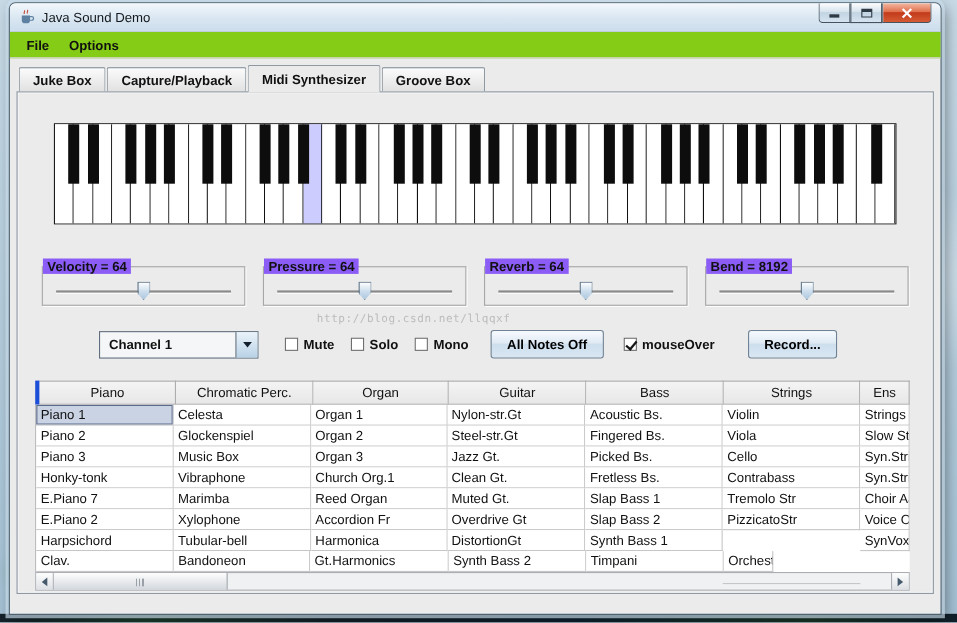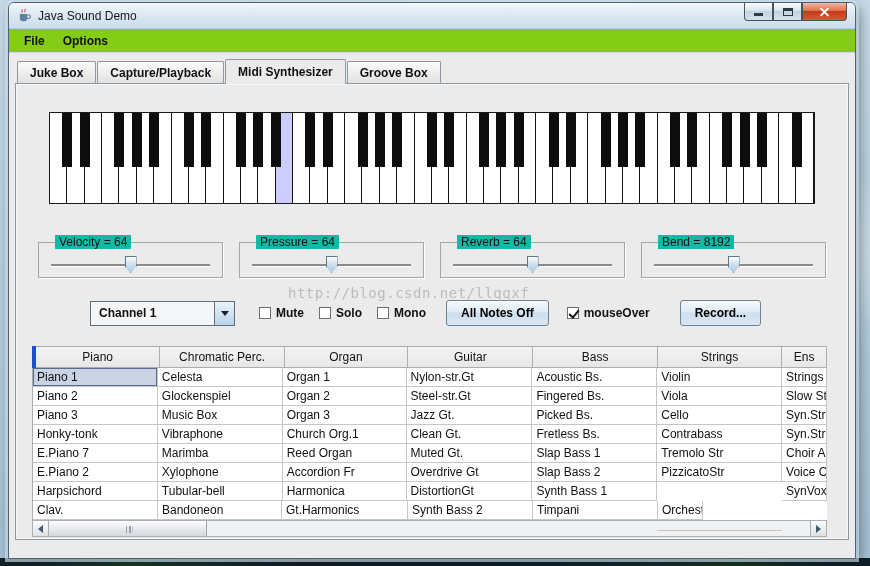--- a/index.html
+++ b/index.html
@@ -55,22 +55,22 @@
   
   .keyboard { position:absolute; top:28px; left:50%; transform:translateX(-50%);
     width:766px; height:92px; background:#fff; border:1px solid #1A1A1A; display:flex; }
   .wkey { flex:1; background:#fff; border-right:1px solid #111; }
   .wkey:last-child { border-right:none; }
   .bkey { position:absolute; top:0; width:10px; height:54px; background:#0D0D0D; z-index:2; }
 
   
   .sliders { position:absolute; top:158px; left:22px; right:22px; display:flex; gap:16px; }
   .slider-box { flex:1; height:36px; border:1px solid #A6A6A6; box-shadow:1px 1px 0 #fff; position:relative; }
-  .slider-title { position:absolute; top:-8px; left:16px; background:#14b8a6; padding:0 4px;
-    font-size:12px; font-weight:normal; white-space:nowrap; }
+  .slider-title { position:absolute; top:-8px; left:0; background:#8b5cf6; padding:0 4px;
+    font-size:12px; font-weight:bold; white-space:nowrap; }
   .slider-track { position:absolute; left:12px; right:12px; top:21px; height:2px;
     background:#8A8A8A; box-shadow:0 1px 0 #fff; }
   .slider-thumb { position:absolute; top:-8px; width:12px; height:17px;
     background:linear-gradient(#FDFEFF,#CADCEC 55%,#AFC8DF); border:1px solid #5F7689;
     clip-path:polygon(0 0,100% 0,100% 60%,50% 100%,0 60%); transform:translateX(-50%); }
 
   
   .controls { position:absolute; top:216px; left:0; right:0; height:26px;
     display:flex; align-items:center; padding-left:74px; }
   .combo { width:145px; height:25px; border:1px solid #5F6F7D; background:#F5F6F7;
@@ -87,21 +87,21 @@
   .cb-box.checked::after { content:""; position:absolute; left:3px; top:0px; width:4px; height:8px;
     border-right:2px solid #161616; border-bottom:2px solid #161616; transform:rotate(40deg); }
   .jbutton { height:26px; padding:0 14px; border:1px solid #708396; border-radius:3px;
     background:linear-gradient(#F6FAFD,#E0EAF4 45%,#CDDEED 50%,#D9E7F3);
     font-size:12px; font-weight:bold; display:flex; align-items:center; }
   .btn-ano { margin-left:20px; }
   .cb-mouseover { margin-left:18px; }
   .btn-record { margin-left:30px; }
 
   .watermark { position:absolute; top:201px; left:272px; z-index:5; pointer-events:none;
-    font-family:"DejaVu Sans Mono", monospace; font-size:14px; letter-spacing:.5px;
+    font-family:"DejaVu Sans Mono", monospace; font-size:10px; letter-spacing:.5px;
     color:rgba(185,185,185,.95); }
 
   
   .table-wrap { position:absolute; top:262px; left:16px; width:795px; }
   .thead { display:flex; height:22px; border-left:4px solid #1d4ed8; }
   .th { border:1px solid #ADADAD; border-left:none; background:linear-gradient(#F4F4F4,#E7E7E7);
     display:flex; align-items:center; justify-content:center; font-size:12px;
     white-space:nowrap; overflow:hidden; }
   .tbody { border-left:1px solid #ADADAD; background:#fff; }
   .tr { display:flex; height:19px; }

